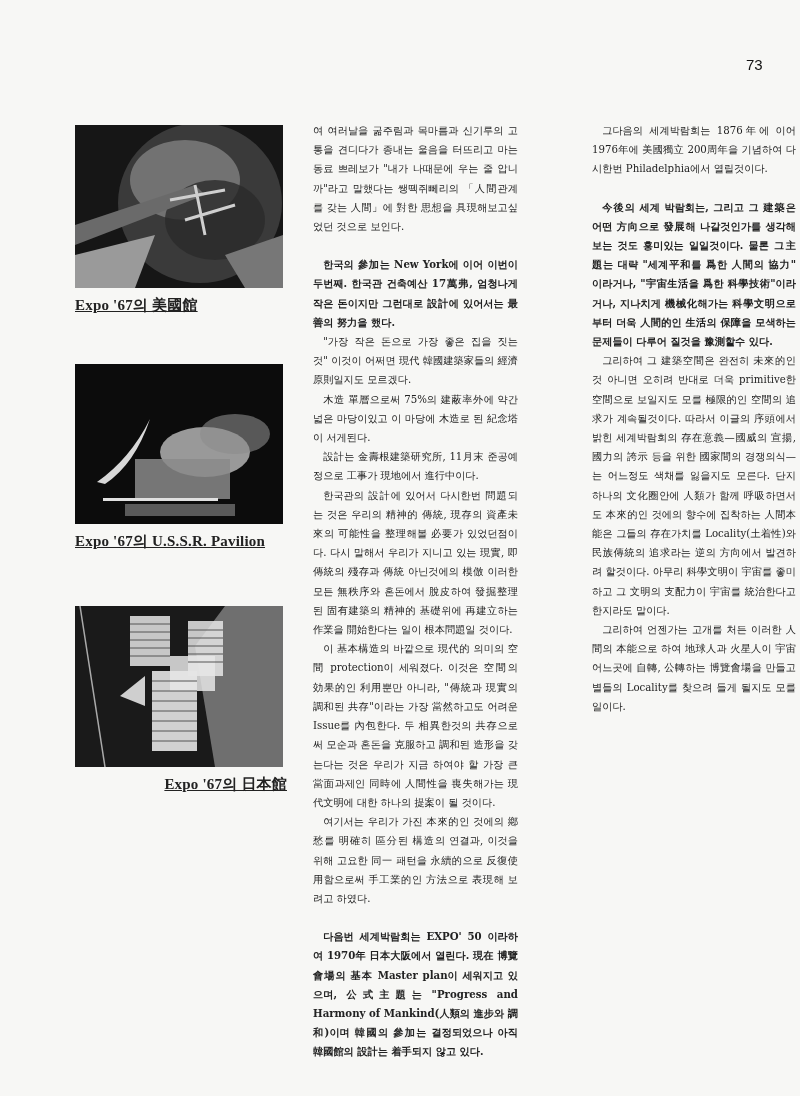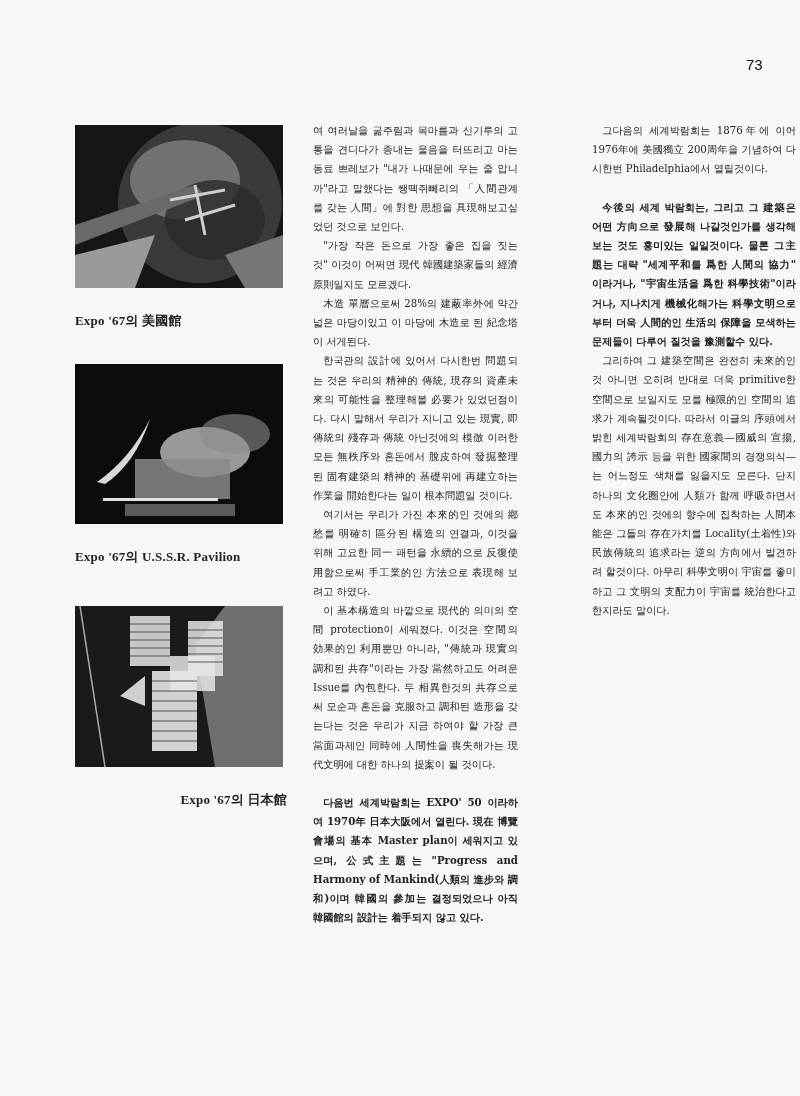--- a/index.html
+++ b/index.html
@@ -7,22 +7,22 @@
       width: 800px; height: 1096px; background: #f7f7f5; position: relative; overflow: hidden;
       font-family: "DejaVu Serif", serif; color: #1e1e1e;
     }
     .page-number {
       position: absolute; left: 746px; top: 56px; font-family: "Liberation Sans", sans-serif;
       font-size: 15px; color: #111;
     }
     .figure { position: absolute; left: 75px; width: 212px; }
     .photo { width: 208px; height: 163px; background: #111; position: relative; overflow: hidden; }
     .caption {
-      font-family: "Liberation Serif", serif; font-weight: bold; font-size: 13px;
-      margin-top: 24px; color: #222; letter-spacing: 0.2px;
+      font-family: "Liberation Serif", serif; font-weight: bold; font-size: 15px;
+      margin-top: 8px; color: #222; letter-spacing: 0.2px; text-decoration: underline;
     }
     .col { position: absolute; font-size: 10.2px; line-height: 19.2px; text-align: justify; color: #222; }
     .col p { margin: 0; text-indent: 1em; }
     .col p.gap { margin-top: 19px; font-weight: bold; }
     #col-mid { left: 313px; top: 121px; width: 205px; }
     #col-right { left: 592px; top: 121px; width: 204px; }
   </style>
 </head>
 <body>
 
@@ -79,27 +79,30 @@
           <path d="M77 75 H122 M77 85 H122 M77 95 H122 M77 105 H122 M77 115 H122 M77 125 H122 M77 135 H122"></path>
         </g>
         <path d="M45 90 L70 70 L70 100 Z" fill="#cfcfcf"></path>
       </svg>
     </div>
     <div class="caption">Expo '67의 日本館</div>
   </div>
 
   <div class="col" id="col-mid">
     <p style="text-indent:0">여 여러날을 굶주림과 목마름과 신기루의 고통을 견디다가 종내는 울음을 터뜨리고 마는 동료 쁘레보가 "내가 나때문에 우는 줄 압니까"라고 말했다는 쌩떽쥐뻬리의 「人間관계를 갖는 人間」에 對한 思想을 具現해보고싶었던 것으로 보인다.</p>
+    <p class="gap">한국의 參加는 New York에 이어 이번이 두번째. 한국관 건축예산 17萬弗, 엄청나게 작은 돈이지만 그런대로 設計에 있어서는 最善의 努力을 했다.</p>
     <p>"가장 작은 돈으로 가장 좋은 집을 짓는 것" 이것이 어쩌면 現代 韓國建築家들의 經濟原則일지도 모르겠다.</p>
-    <p>木造 單層으로써 28%의 建蔽率外에 약간 넓은 마당이있고 이 마당에 木造로 된 紀念塔이 서게된다.</p>
+    <p>木造 單層으로써 75%의 建蔽率外에 약간 넓은 마당이있고 이 마당에 木造로 된 紀念塔이 서게된다.</p>
+    <p>設計는 金壽根建築研究所, 11月末 준공예정으로 工事가 現地에서 進行中이다.</p>
     <p>한국관의 設計에 있어서 다시한번 問題되는 것은 우리의 精神的 傳統, 現存의 資產未來의 可能性을 整理해볼 必要가 있었던점이다. 다시 말해서 우리가 지니고 있는 現實, 即 傳統의 殘存과 傳統 아닌것에의 模倣 이러한 모든 無秩序와 혼돈에서 脫皮하여 發掘整理된 固有建築의 精神的 基礎위에 再建立하는 作業을 開始한다는 일이 根本問題일 것이다.</p>
+    <p>이 基本構造의 바깥으로 現代的 의미의 空間 protection이 세워졌다. 이것은 空間의 効果的인 利用뿐만 아니라, "傳統과 現實의 調和된 共存"이라는 가장 當然하고도 어려운 Issue를 內包한다. 두 相異한것의 共存으로써 모순과 혼돈을 克服하고 調和된 造形을 갖는다는 것은 우리가 지금 하여야 할 가장 큰 當面과제인 同時에 人間性을 喪失해가는 現代文明에 대한 하나의 提案이 될 것이다.</p>
     <p>여기서는 우리가 가진 本來的인 것에의 鄕愁를 明確히 區分된 構造의 연결과, 이것을 위해 고요한 同一 패턴을 永續的으로 反復使用함으로써 手工業的인 方法으로 表現해 보려고 하였다.</p>
-    <p>이 基本構造의 바깥으로 現代的 의미의 空間 protection이 세워졌다. 이것은 空間의 効果的인 利用뿐만 아니라, "傳統과 現實의 調和된 共存"이라는 가장 當然하고도 어려운 Issue를 內包한다. 두 相異한것의 共存으로써 모순과 혼돈을 克服하고 調和된 造形을 갖는다는 것은 우리가 지금 하여야 할 가장 큰 當面과제인 同時에 人間性을 喪失해가는 現代文明에 대한 하나의 提案이 될 것이다.</p>
     <p class="gap">다음번 세계박람회는 EXPO' 50 이라하여 1970年 日本大阪에서 열린다. 現在 博覽會場의 基本 Master plan이 세워지고 있으며, 公式主題는 "Progress and Harmony of Mankind(人類의 進步와 調和)이며 韓國의 參加는 결정되었으나 아직 韓國館의 設計는 着手되지 않고 있다.</p>
   </div>
 
   <div class="col" id="col-right">
     <p>그다음의 세계박람회는 1876年에 이어 1976年에 美國獨立 200周年을 기념하여 다시한번 Philadelphia에서 열릴것이다.</p>
     <p class="gap">今後의 세계 박람회는, 그리고 그 建築은 어떤 方向으로 發展해 나갈것인가를 생각해 보는 것도 흥미있는 일일것이다. 물론 그主題는 대략 "세계平和를 爲한 人間의 協力" 이라거나, "宇宙生活을 爲한 科學技術"이라거나, 지나치게 機械化해가는 科學文明으로부터 더욱 人間的인 生活의 保障을 모색하는 문제들이 다루어 질것을 豫測할수 있다.</p>
     <p>그리하여 그 建築空間은 완전히 未來的인 것 아니면 오히려 반대로 더욱 primitive한 空間으로 보일지도 모를 極限的인 空間의 追求가 계속될것이다. 따라서 이글의 序頭에서 밝힌 세계박람회의 存在意義—國威의 宣揚, 國力의 誇示 등을 위한 國家間의 경쟁의식—는 어느정도 색채를 잃을지도 모른다. 단지 하나의 文化圈안에 人類가 함께 呼吸하면서도 本來的인 것에의 향수에 집착하는 人間本能은 그들의 存在가치를 Locality(土着性)와 民族傳統의 追求라는 逆의 方向에서 발견하려 할것이다. 아무리 科學文明이 宇宙를 좋미하고 그 文明의 支配力이 宇宙를 統治한다고 한지라도 말이다.</p>
+    <p>그리하여 언젠가는 고개를 처든 이러한 人間의 本能으로 하여 地球人과 火星人이 宇宙 어느곳에 自轉, 公轉하는 博覽會場을 만들고 별들의 Locality를 찾으려 들게 될지도 모를 일이다.</p>
   </div>
 
 </div>
 
 </body></html>

